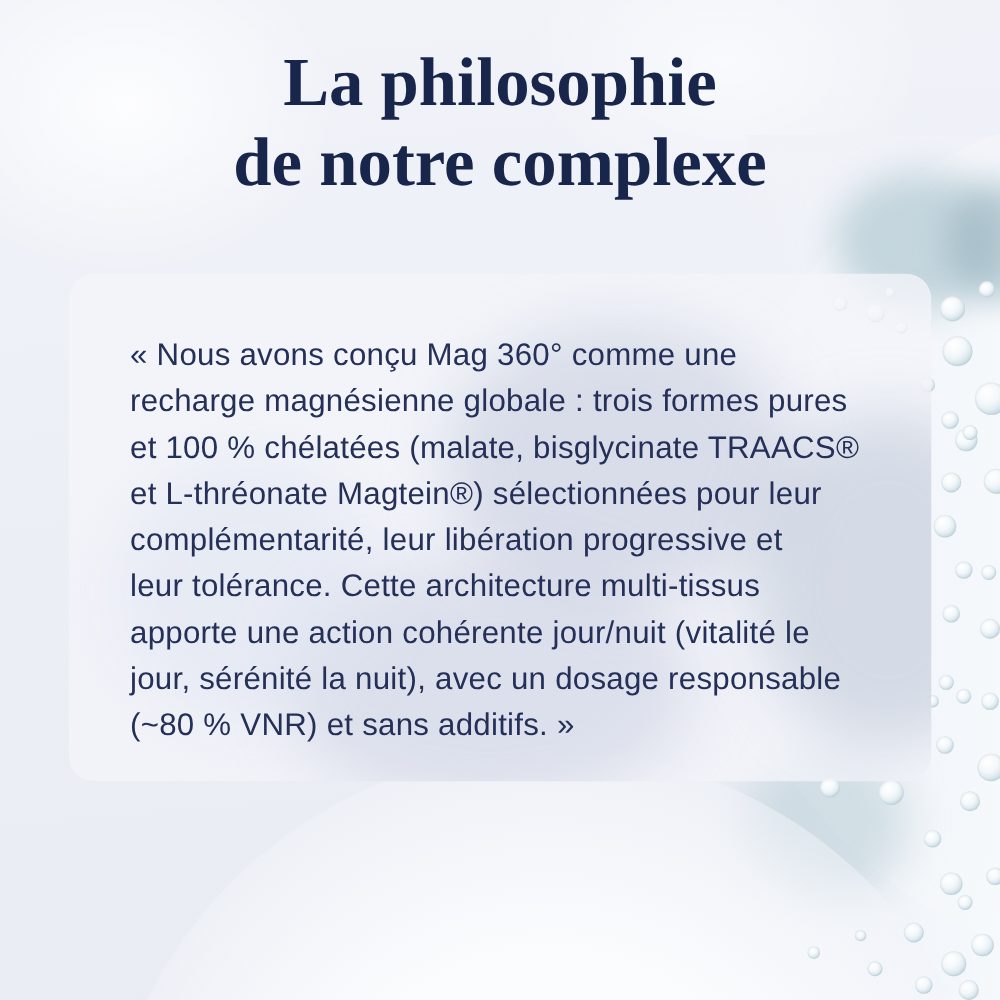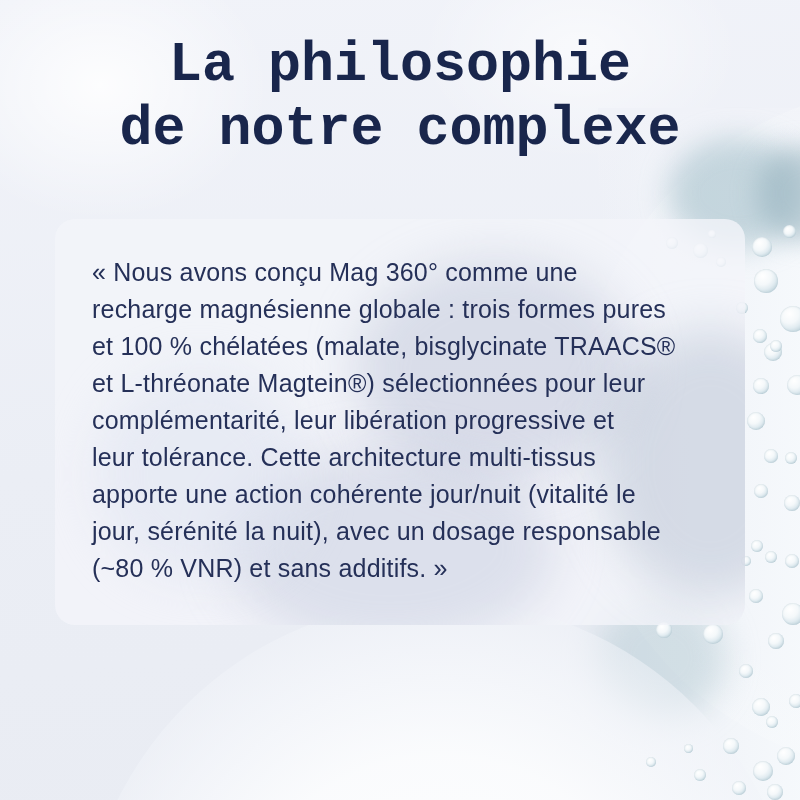--- a/index.html
+++ b/index.html
@@ -58,25 +58,25 @@
   .card{position:absolute;left:55px;top:219px;width:690px;height:406px;border-radius:20px;
     background:var(--card_surface,rgba(243,245,250,.78));overflow:hidden;}
   .card .cb{position:absolute;border-radius:50%;filter:blur(24px);}
   .cb1{left:300px;top:40px;width:280px;height:220px;background:rgba(176,185,208,.38);}
   .cb2{left:170px;top:230px;width:330px;height:200px;background:rgba(180,189,210,.34);}
   .cb3{left:545px;top:110px;width:220px;height:270px;background:rgba(168,179,200,.4);}
   .cb4{left:40px;top:150px;width:210px;height:210px;background:rgba(222,228,241,.55);}
 
   
   .title{position:absolute;left:0;right:0;top:34px;margin:0;text-align:center;
-    font-family:Liberation Mono, monospace;font-weight:600;
+    font-family:Liberation Serif, serif;font-weight:600;
     font-size:55px;line-height:64px;letter-spacing:0px;
     color:var(--title,#19264c);white-space:pre-line;}
 
-  .quote{position:absolute;left:92px;top:254px;width:655px;margin:0;
+  .quote{position:absolute;left:92px;top:254px;width:655px;margin:12px;
     font-size:25px;line-height:37px;letter-spacing:0.2px;
     color:var(--body,#253058);white-space:pre-line;}
 
   .attribution{position:absolute;left:94px;top:645px;
     font-size:17px;line-height:22px;letter-spacing:0.4px;
     color:var(--attribution,#2a355e);}
 </style>
 </head>
 <body>
 

